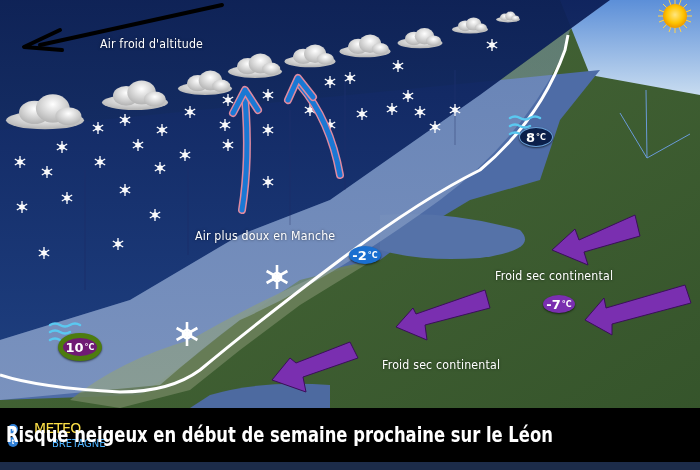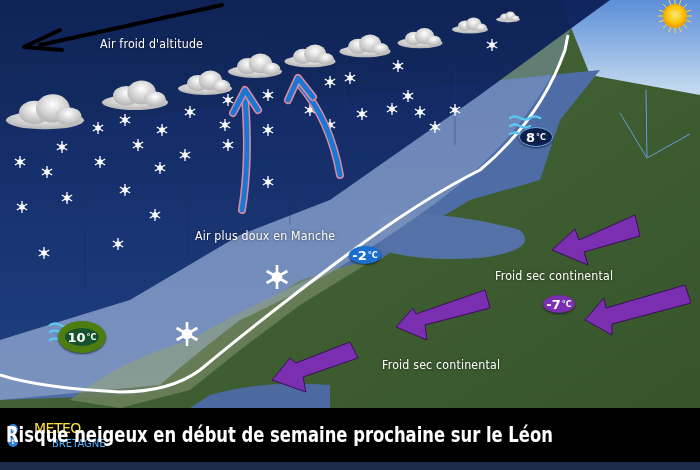--- a/index.html
+++ b/index.html
@@ -195,21 +195,21 @@
       <path d="M510,126 q5,-3 10,0 t10,0"></path>
       <path d="M510,134 q5,-3 10,0"></path>
     </g>
   </svg>
 
   <div class="label" style="left:100px;top:36px;">Air froid d'altitude</div>
   <div class="label" style="left:195px;top:228px;">Air plus doux en Manche</div>
   <div class="label" style="left:495px;top:268px;">Froid sec continental</div>
   <div class="label" style="left:382px;top:357px;">Froid sec continental</div>
 
-  <div class="temp" style="left:58px;top:321px;width:34px;background:#14532d;border:7px solid #4d7c0f;">
+  <div class="temp" style="left:58px;top:333px;width:34px;background:#701a75;border:5px solid #4d7c0f;">
     <span>10</span>
       <sup>°C</sup>
   </div>
   <div class="temp" style="left:519px;top:127px;width:32px;background:#0b1f4a;border:1px solid #6aa0d8;">
     <span>8</span>
       <sup>°C</sup>
   </div>
   <div class="temp" style="left:349px;top:246px;width:32px;background:#1a6fd0;">
     <span>-2</span>
       <sup>°C</sup>

